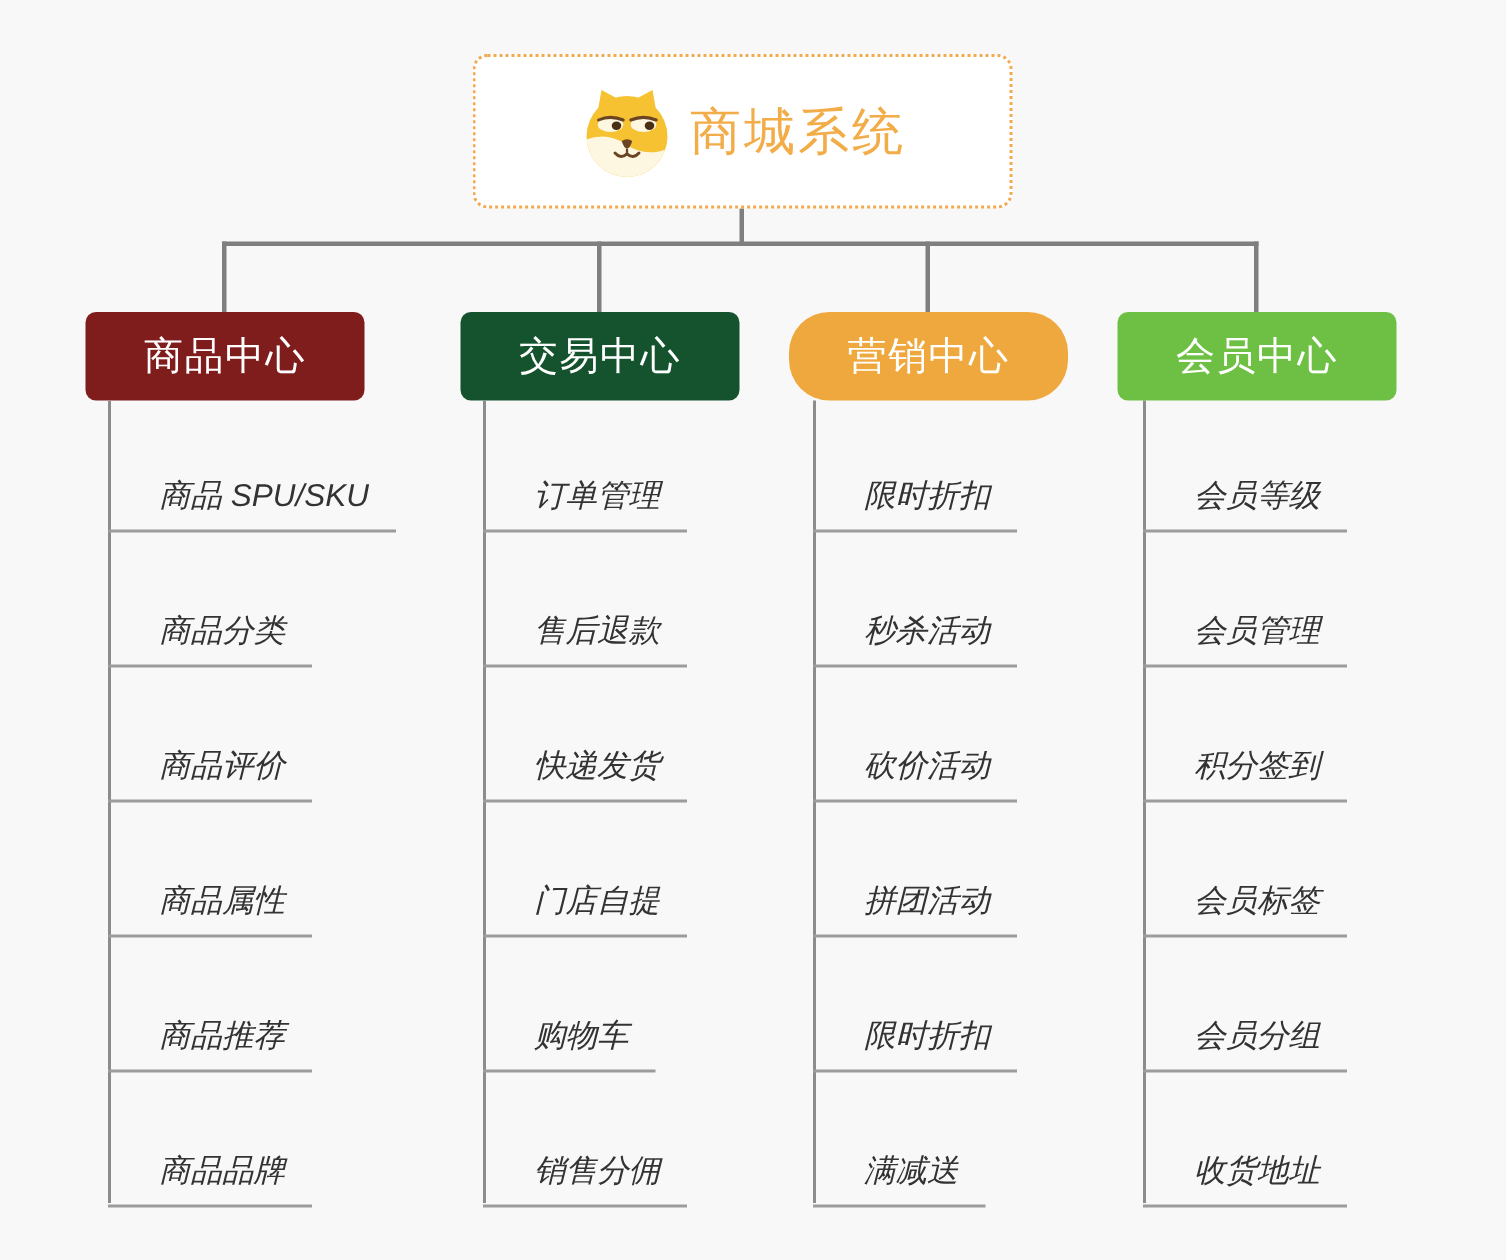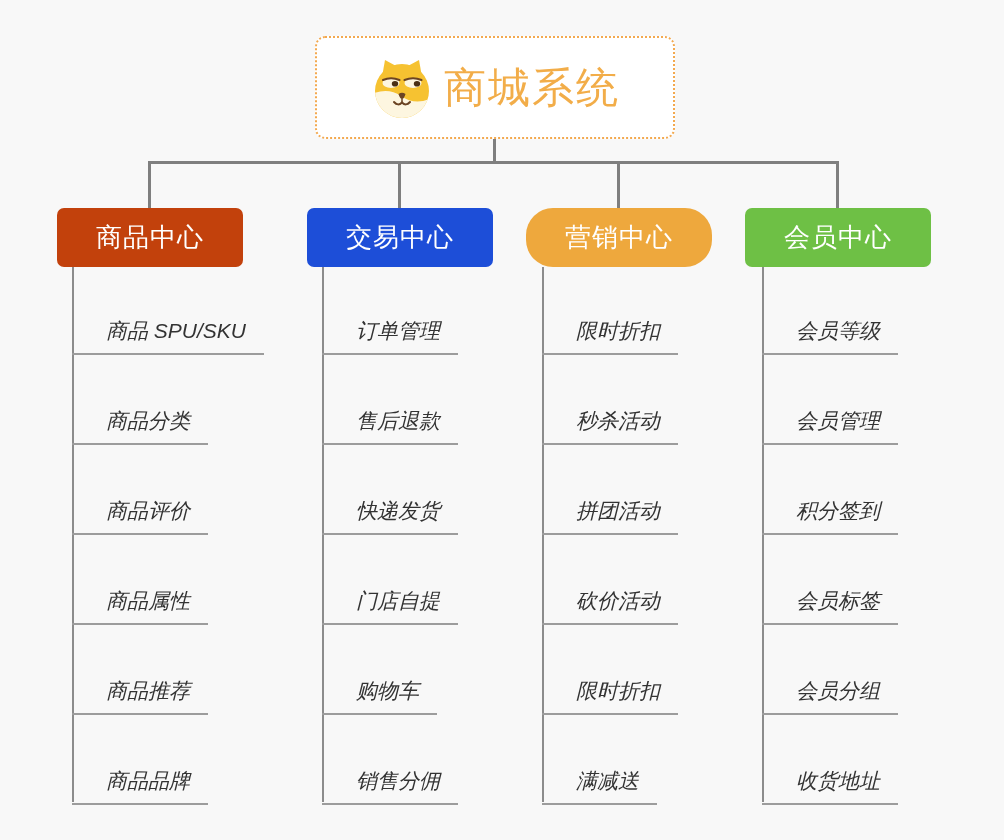--- a/index.html
+++ b/index.html
@@ -20,21 +20,21 @@
     background: #ffffff;
     border: 2px dotted #f3a94f;
     border-radius: 10px;
     box-sizing: border-box;
     display: flex;
     align-items: center;
     justify-content: center;
     gap: 10px;
   }
   .root-title {
-    font-size: 42px;
+    font-size: 34px;
     color: #f2ad49;
     letter-spacing: 2px;
     white-space: nowrap;
   }
   .root-icon { width: 64px; height: 64px; flex: 0 0 64px; }
 
   
   .connector { position: absolute; background: #7f7f7f; }
   .root-drop   { left: 493px; top: 139px; width: 3px; height: 25px; }
   .h-bar       { left: 148px; top: 161px; width: 691px; height: 3px; }
@@ -131,22 +131,22 @@
       <ellipse cx="43" cy="27" rx="8.5" ry="5" fill="#fdf6e0"></ellipse>
       <path d="M34.5 24 Q43 20.5 51.5 24" stroke="#6b4423" stroke-width="2" fill="none" stroke-linecap="round"></path>
       <ellipse cx="47" cy="27.8" rx="3.2" ry="2.8" fill="#4a2f14"></ellipse>
       <path d="M28.5 38 Q32 35.5 35.5 38 Q34 43 32 43 Q30 43 28.5 38 Z" fill="#6b4423"></path>
       <path d="M32 43 L32 46.5" stroke="#6b4423" stroke-width="1.5" fill="none"></path>
       <path d="M24 46 Q28 50.5 32 46.5 Q36 50.5 40 46" stroke="#6b4423" stroke-width="2" fill="none" stroke-linecap="round"></path>
     </svg>
     <span class="root-title">商城系统</span>
   </div>
 
-  <div class="branch-node branch-0" style="background-color: #c2410c;">商品中心</div>
-  <div class="branch-node branch-1" style="background-color: #1d4ed8;">交易中心</div>
+  <div class="branch-node branch-0" style="background-color: #7f1d1d;">商品中心</div>
+  <div class="branch-node branch-1" style="background-color: #14532d;">交易中心</div>
   <div class="branch-node branch-2" style="background-color: rgb(238, 168, 61); border-radius: 27px;">营销中心</div>
   <div class="branch-node branch-3" style="background-color: rgb(110, 192, 69);">会员中心</div>
 
   <div class="col-vline vline-0"></div>
   <div class="col-vline vline-1"></div>
   <div class="col-vline vline-2"></div>
   <div class="col-vline vline-3"></div>
 
   <div class="sub-col col-0">
     <div class="sub-item">商品 SPU/SKU</div>
@@ -162,22 +162,22 @@
     <div class="sub-item">售后退款</div>
     <div class="sub-item">快递发货</div>
     <div class="sub-item">门店自提</div>
     <div class="sub-item">购物车</div>
     <div class="sub-item">销售分佣</div>
   </div>
 
   <div class="sub-col col-2">
     <div class="sub-item">限时折扣</div>
     <div class="sub-item">秒杀活动</div>
+    <div class="sub-item">砍价活动</div>
     <div class="sub-item">拼团活动</div>
-    <div class="sub-item">砍价活动</div>
     <div class="sub-item">限时折扣</div>
     <div class="sub-item">满减送</div>
   </div>
 
   <div class="sub-col col-3">
     <div class="sub-item">会员等级</div>
     <div class="sub-item">会员管理</div>
     <div class="sub-item">积分签到</div>
     <div class="sub-item">会员标签</div>
     <div class="sub-item">会员分组</div>

